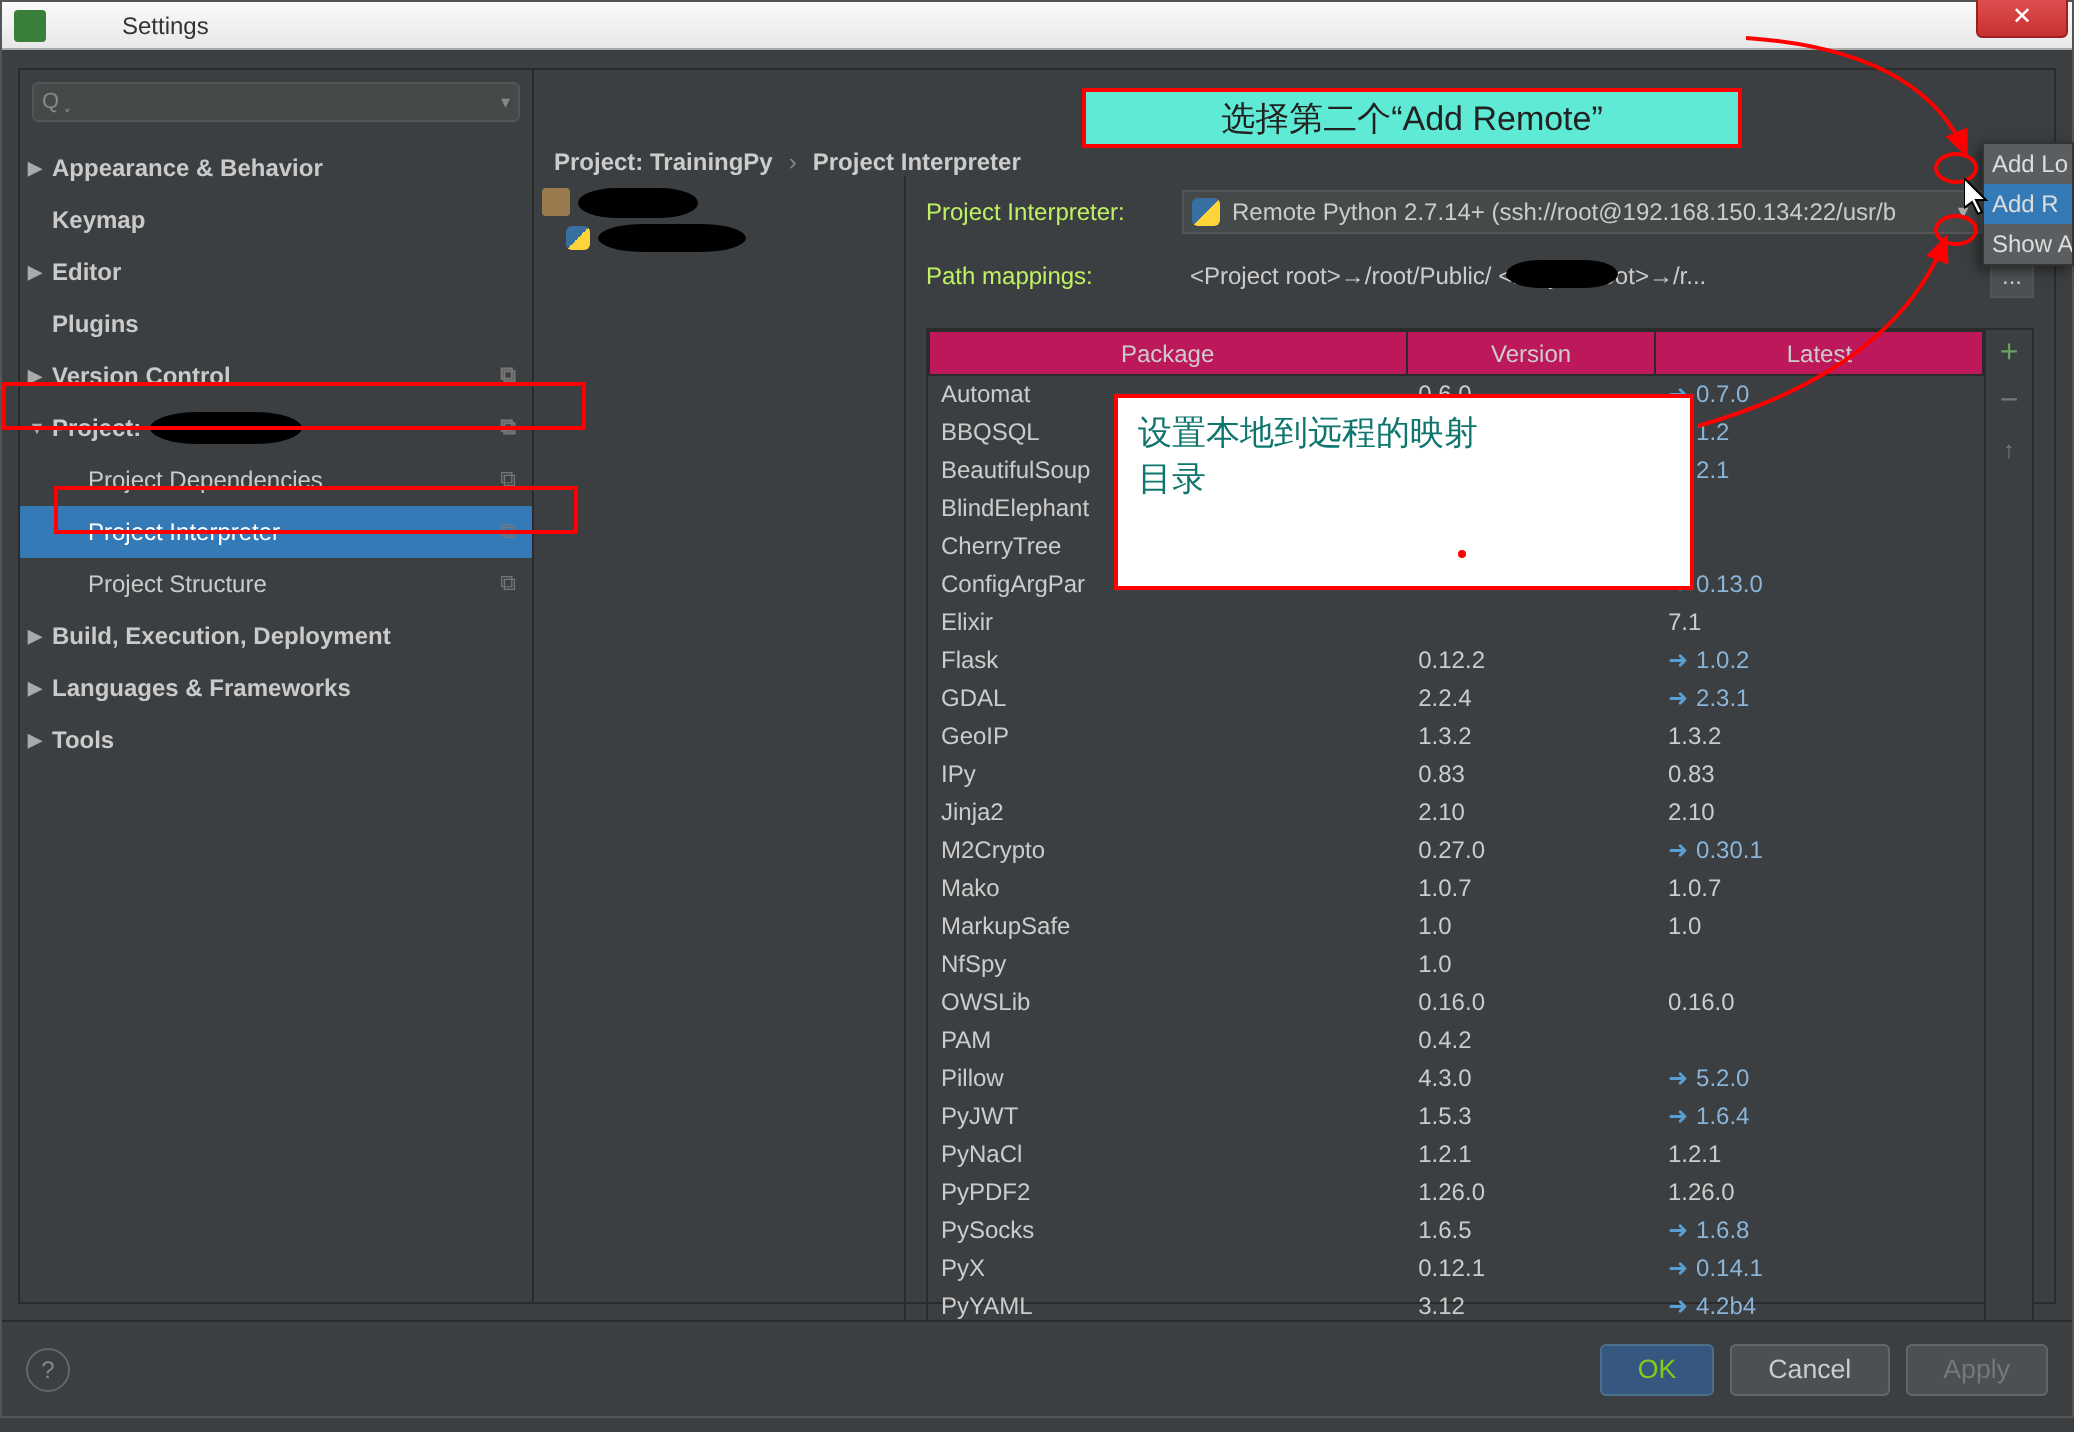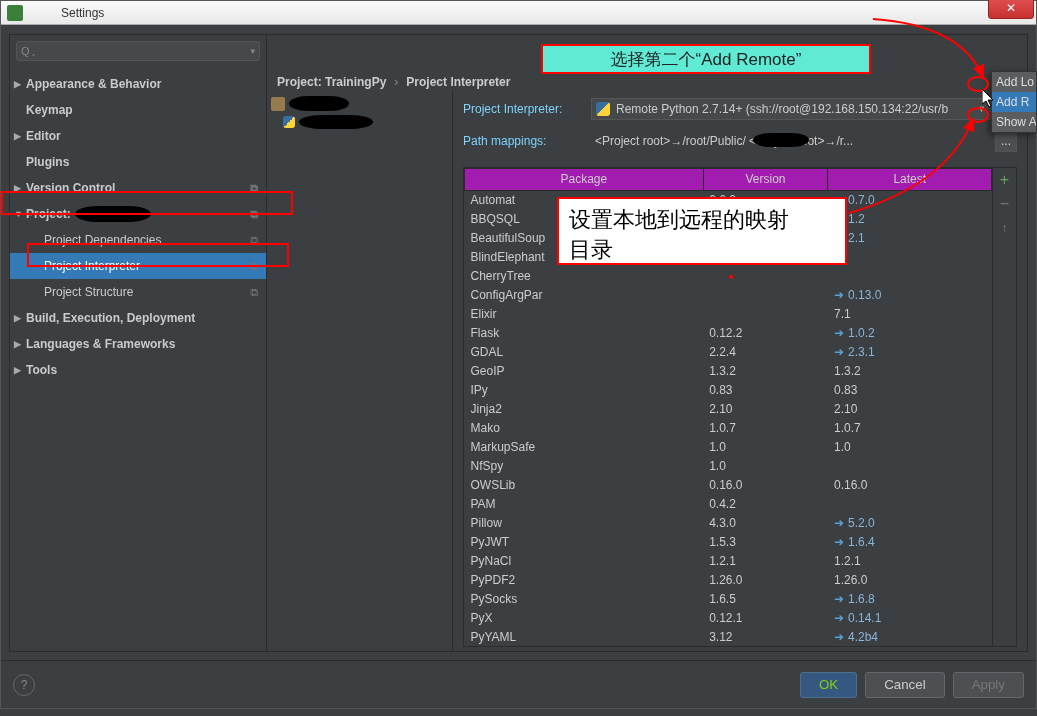--- a/index.html
+++ b/index.html
@@ -23,45 +23,45 @@
   .redbox1 { position:absolute; border:2px solid red; left:0; top:190px; width:292px; height:24px; pointer-events:none; z-index:50;}
   .redbox2 { position:absolute; border:2px solid red; left:26px; top:242px; width:262px; height:24px; pointer-events:none; z-index:50;}
   .content { flex:1; border:1px solid #2b2b2b; border-left:none; display:flex; flex-direction:column; }
   .breadcrumb { height:30px; display:flex; align-items:center; padding:0 10px; color:#ccc; font-weight:bold;margin-top:39px; }
   .breadcrumb .sep { margin:0 8px; color:#888; font-weight:normal;}
   .project-pane { display:flex; flex:1; }
   .filetree { width:186px; border-right:1px solid #2b2b2b; padding:4px;}
   .black-lozenge { background:#000; border-radius:50%/80%; display:inline-block;}
   .settings-pane { flex:1; padding:4px 10px 4px 10px; position:relative; display:flex; flex-direction:column;}
   .field-row { display:flex; align-items:center; height:28px; margin-bottom:4px; }
-  .field-row .label { width:116px; color:#7dd3fc; }
+  .field-row .label { width:116px; color:#bef264; }
   .field-row .value { flex:1; background:#45494a; border:1px solid #555; height:22px; display:flex; align-items:center; padding:0 4px; color:#ccc; overflow:hidden; white-space:nowrap; position:relative;margin-left:12px;}
   .pyicon { width:14px; height:14px; display:inline-block; margin-right:6px; background:linear-gradient(135deg,#3770a0 50%,#ffd43b 50%); border-radius:3px;}
   .field-row .value .drop { position:absolute; right:4px; font-size:9px; color:#aaa;}
   .field-row .more { width:22px; height:22px; background:#4c5052; border:1px solid #555; margin-left:4px; text-align:center; line-height:20px; color:#ccc;}
   .table-wrap { flex:1; display:flex; margin-top:8px; border:1px solid #2b2b2b;}
   .table { flex:1; overflow:auto; }
   .table table { width:100%; border-collapse:collapse; }
-  .table th { background:#a21caf; color:#ccc; font-weight:normal; height:22px; border:1px solid #2b2b2b; text-align:center;}
+  .table th { background:#be185d; color:#ccc; font-weight:normal; height:22px; border:1px solid #2b2b2b; text-align:center;}
   .table td { height:19px; padding:0 6px; color:#ccc; border-bottom:0; white-space:nowrap;}
   .table td.latest { color:#8ab4d8; }
   .uparrow { color:#5a9fd4; margin-right:4px;}
   .side-buttons { width:24px; background:#3c3f41; border-left:1px solid #2b2b2b; display:flex; flex-direction:column; align-items:center; padding-top:4px; gap:8px;}
   .side-buttons .btn { width:16px; height:16px; text-align:center; line-height:16px; }
   .footer { position:absolute; bottom:0; left:0; right:0; height:48px; border-top:1px solid #2b2b2b; display:flex; align-items:center; padding:0 12px; background:#3c3f41;}
   .footer .help { width:22px;height:22px;border-radius:11px;border:1px solid #666;text-align:center;line-height:20px;color:#888;}
   .footer .spacer{flex:1;}
   .footer button { height:26px; padding:0 18px; margin-left:8px; background:#4c5052; border:1px solid #666; color:#ccc; border-radius:3px;}
   .footer button.primary { background:#365880; border-color:#4a708b; color:#84cc16;}
   .footer button:disabled { color:#777; }
   .float-menu { position:absolute; right:-1px; top:70px; width:46px; background:#5b5e60; border:1px solid #333; z-index:40; box-shadow:-2px 2px 6px rgba(0,0,0,0.5);}
   .float-menu div { height:20px; padding:0 4px; color:#ddd; display:flex; align-items:center; white-space:nowrap; overflow:hidden;}
   .float-menu div.hov { background:#347ab7;}
   .anno1 { position:absolute; left:540px; top:1px; width:330px; height:30px; border:2px solid red; background:#5eead4; color:#222; font-size:17px; display:flex; align-items:center; justify-content:center; z-index:60;margin-top:42px;}
-  .anno2 { position:absolute; left:556px; top:196px; width:290px; height:68px; border:2px solid red; background:#fff; color:#000000; font-size:22px; padding:6px 10px; z-index:60;}
+  .anno2 { position:absolute; left:556px; top:196px; width:290px; height:98px; border:2px solid red; background:#fff; color:#0f766e; font-size:17px; padding:6px 10px; z-index:60;}
   .redcircle { position:absolute; border:2px solid red; border-radius:50%; width:22px; height:16px; z-index:61; pointer-events:none;}
   .cursor { position:absolute; width:14px; height:20px; z-index:70;}
   svg.arrow-svg { position:absolute; z-index:59; pointer-events:none; overflow:visible;}
   .red-dot{position:absolute;width:4px;height:4px;background:red;border-radius:50%;z-index:62;}
 </style>
 </head>
 <body>
 
 <div class="window">
 
@@ -230,20 +230,25 @@
                     </tr>
                     <tr>
                       <td>IPy</td>
                       <td>0.83</td>
                       <td>0.83</td>
                     </tr>
                     <tr>
                       <td>Jinja2</td>
                       <td>2.10</td>
                       <td>2.10</td>
+                    </tr>
+                    <tr>
+                      <td>M2Crypto</td>
+                      <td>0.27.0</td>
+                      <td class="latest"><span class="uparrow">➜</span>0.30.1</td>
                     </tr>
                     <tr>
                       <td>Mako</td>
                       <td>1.0.7</td>
                       <td>1.0.7</td>
                     </tr>
                     <tr>
                       <td>MarkupSafe</td>
                       <td>1.0</td>
                       <td>1.0</td>

